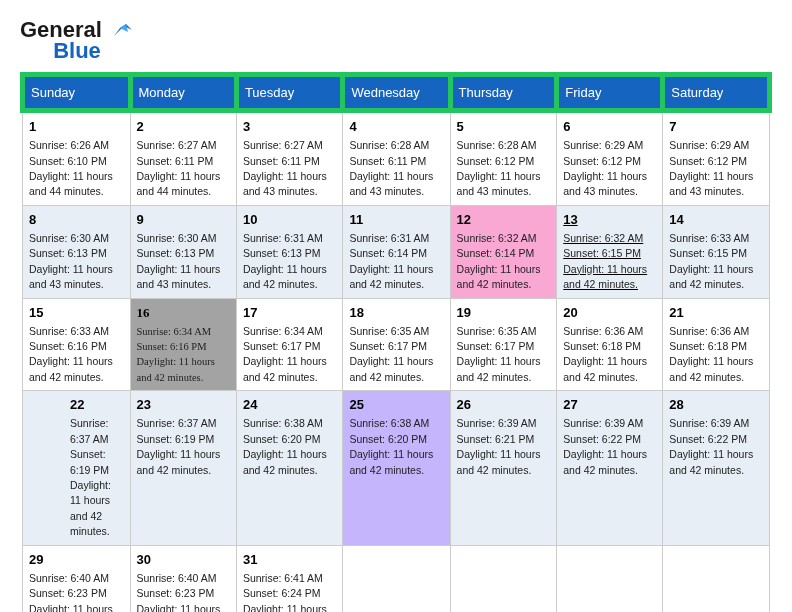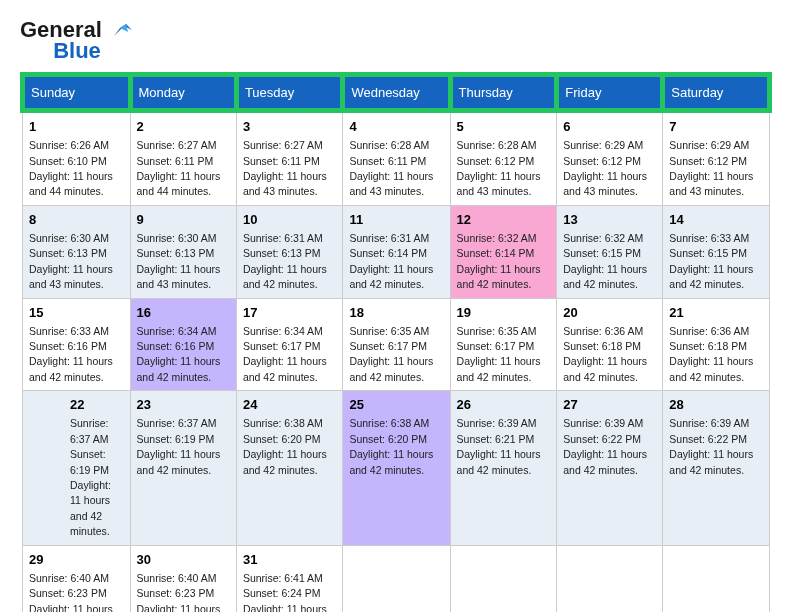--- a/index.html
+++ b/index.html
@@ -121,26 +121,26 @@
         <td style="background-color: rgb(255, 255, 255);"><span class="day-num">5</span><span class="day-info">Sunrise: 6:28 AM<br>Sunset: 6:12 PM<br>Daylight: 11 hours and 43 minutes.</span></td>
         <td style="background-color: rgb(255, 255, 255);"><span class="day-num">6</span><span class="day-info">Sunrise: 6:29 AM<br>Sunset: 6:12 PM<br>Daylight: 11 hours and 43 minutes.</span></td>
         <td style="background-color: rgb(255, 255, 255);"><span class="day-num">7</span><span class="day-info">Sunrise: 6:29 AM<br>Sunset: 6:12 PM<br>Daylight: 11 hours and 43 minutes.</span></td>
       </tr>
       <tr>
         <td style="background-color: rgb(232, 238, 245);"><span class="day-num">8</span><span class="day-info">Sunrise: 6:30 AM<br>Sunset: 6:13 PM<br>Daylight: 11 hours and 43 minutes.</span></td>
         <td style="background-color: rgb(232, 238, 245);"><span class="day-num">9</span><span class="day-info">Sunrise: 6:30 AM<br>Sunset: 6:13 PM<br>Daylight: 11 hours and 43 minutes.</span></td>
         <td style="background-color: rgb(232, 238, 245);"><span class="day-num">10</span><span class="day-info">Sunrise: 6:31 AM<br>Sunset: 6:13 PM<br>Daylight: 11 hours and 42 minutes.</span></td>
         <td style="background-color: rgb(232, 238, 245);"><span class="day-num">11</span><span class="day-info">Sunrise: 6:31 AM<br>Sunset: 6:14 PM<br>Daylight: 11 hours and 42 minutes.</span></td>
         <td style="background-color: #f9a8d4;"><span class="day-num">12</span><span class="day-info">Sunrise: 6:32 AM<br>Sunset: 6:14 PM<br>Daylight: 11 hours and 42 minutes.</span></td>
-        <td style="background-color: rgb(232, 238, 245);"><span class="day-num">13</span><span class="day-info">Sunrise: 6:32 AM<br>Sunset: 6:15 PM<br>Daylight: 11 hours and 42 minutes.</span></td>
+        <td style="background-color: rgb(232, 238, 245); text-decoration: underline;"><span class="day-num">13</span><span class="day-info">Sunrise: 6:32 AM<br>Sunset: 6:15 PM<br>Daylight: 11 hours and 42 minutes.</span></td>
         <td style="background-color: rgb(232, 238, 245);"><span class="day-num">14</span><span class="day-info">Sunrise: 6:33 AM<br>Sunset: 6:15 PM<br>Daylight: 11 hours and 42 minutes.</span></td>
       </tr>
       <tr>
         <td style="background-color: rgb(255, 255, 255);"><span class="day-num">15</span><span class="day-info">Sunrise: 6:33 AM<br>Sunset: 6:16 PM<br>Daylight: 11 hours and 42 minutes.</span></td>
-        <td style="background-color: #c4b5fd;"><span class="day-num">16</span><span class="day-info">Sunrise: 6:34 AM<br>Sunset: 6:16 PM<br>Daylight: 11 hours and 42 minutes.</span></td>
+        <td style="background-color: #a3a3a3; font-family: Liberation Serif, serif;"><span class="day-num">16</span><span class="day-info">Sunrise: 6:34 AM<br>Sunset: 6:16 PM<br>Daylight: 11 hours and 42 minutes.</span></td>
         <td style="background-color: rgb(255, 255, 255);"><span class="day-num">17</span><span class="day-info">Sunrise: 6:34 AM<br>Sunset: 6:17 PM<br>Daylight: 11 hours and 42 minutes.</span></td>
         <td style="background-color: rgb(255, 255, 255);"><span class="day-num">18</span><span class="day-info">Sunrise: 6:35 AM<br>Sunset: 6:17 PM<br>Daylight: 11 hours and 42 minutes.</span></td>
         <td style="background-color: rgb(255, 255, 255);"><span class="day-num">19</span><span class="day-info">Sunrise: 6:35 AM<br>Sunset: 6:17 PM<br>Daylight: 11 hours and 42 minutes.</span></td>
         <td style="background-color: rgb(255, 255, 255);"><span class="day-num">20</span><span class="day-info">Sunrise: 6:36 AM<br>Sunset: 6:18 PM<br>Daylight: 11 hours and 42 minutes.</span></td>
         <td style="background-color: rgb(255, 255, 255);"><span class="day-num">21</span><span class="day-info">Sunrise: 6:36 AM<br>Sunset: 6:18 PM<br>Daylight: 11 hours and 42 minutes.</span></td>
       </tr>
       <tr>
         <td style="background-color: rgb(232, 238, 245); padding-left: 47px;"><span class="day-num">22</span><span class="day-info">Sunrise: 6:37 AM<br>Sunset: 6:19 PM<br>Daylight: 11 hours and 42 minutes.</span></td>
         <td style="background-color: rgb(232, 238, 245);"><span class="day-num">23</span><span class="day-info">Sunrise: 6:37 AM<br>Sunset: 6:19 PM<br>Daylight: 11 hours and 42 minutes.</span></td>
         <td style="background-color: rgb(232, 238, 245);"><span class="day-num">24</span><span class="day-info">Sunrise: 6:38 AM<br>Sunset: 6:20 PM<br>Daylight: 11 hours and 42 minutes.</span></td>

